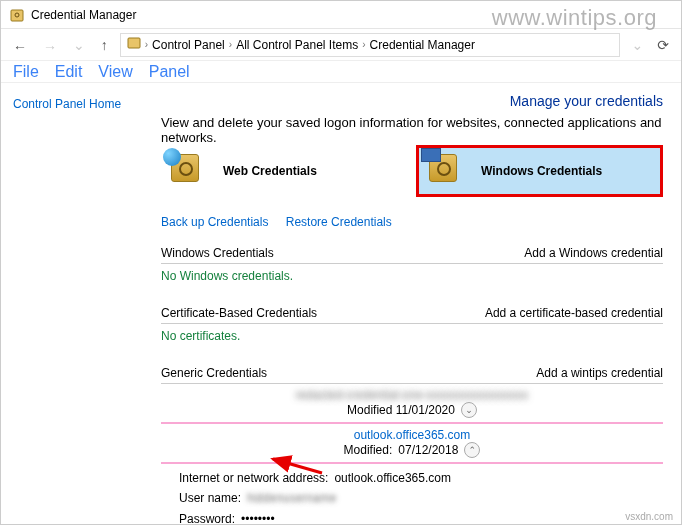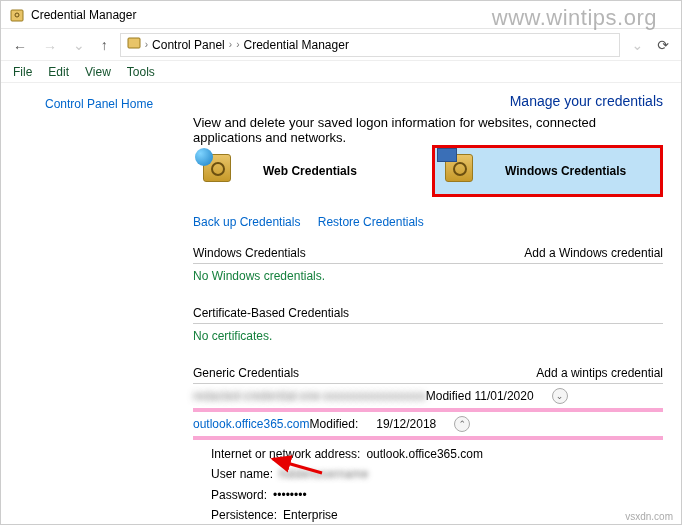--- a/index.html
+++ b/index.html
@@ -9,47 +9,47 @@
 .titlebar-title { font-size:12px; color:#000; }
 .watermark { position:absolute; top:4px; right:24px; font-size:22px; color:rgba(120,120,120,0.55); font-family:Arial,sans-serif; letter-spacing:0.5px; pointer-events:none; }
 .bottom-mark { position:absolute; bottom:2px; right:8px; font-size:10px; color:#aaa; }
 .navbar { height:32px; display:flex; align-items:center; padding:0 8px; gap:8px; border-bottom:1px solid #eee; }
 .nav-arrow { color:#555; font-size:14px; padding:2px 4px; }
 .nav-arrow.disabled { color:#ccc; }
 .breadcrumb { flex:1; border:1px solid #ddd; height:24px; display:flex; align-items:center; padding:0 6px; gap:4px; font-size:12px; color:#000; }
 .breadcrumb .chev { color:#777; font-size:10px; }
 .refresh-area { display:flex; gap:6px; }
 .menubar { height:22px; display:flex; align-items:center; padding:0 6px; gap:4px; border-bottom:1px solid #eee; }
-.menubar span { padding:13px 6px; font-size:12px; color:#14532d; }
-.body-area { display:flex; height:calc(525px - 28px - 32px - 22px);padding-left:32px; }
+.menubar span { padding:13px 6px; font-size:16px; color:#3b82f6; }
+.body-area { display:flex; height:calc(525px - 28px - 32px - 22px); }
 .sidebar { width:150px; padding:14px 12px; }
 .sidebar a { color:#0066cc; font-size:12px; text-decoration:none; }
 .main { flex:1; padding:10px 18px 10px 10px; overflow:hidden; }
 .heading { color:#003399; font-size:14px; font-weight:normal; margin-bottom:6px;text-align:right; }
 .subhead { font-size:13px; color:#000; margin-bottom:0; }
 .tab-row { display:flex; gap:14px; margin-bottom:18px; }
-.tab { flex:1; display:flex; align-items:center; gap:26px; padding:6px 10px; cursor:pointer; }
+.tab { flex:1; display:flex; align-items:center; gap:18px; padding:6px 10px; cursor:pointer; }
 .tab.selected { background:#bee1f7; border:3px solid #e60000; }
 .tab .tab-icon { width:34px; height:34px; position:relative; }
 .tab .tab-label { font-size:12px; font-weight:bold; color:#000; }
 .safe-icon { width:28px; height:28px; background:linear-gradient(#e8c468,#c79a2a); border:1px solid #9a7a1f; border-radius:3px; position:relative; }
 .safe-icon::after { content:""; position:absolute; width:10px; height:10px; border:2px solid #6b4f10; border-radius:50%; top:7px; left:7px; }
 .globe { position:absolute; top:-6px; left:-8px; width:18px; height:18px; border-radius:50%; background:radial-gradient(circle at 30% 30%,#7fd4ff,#1a7fc4); }
 .monitor { position:absolute; top:-6px; left:-8px; width:20px; height:14px; background:#3a6fb7; border:1px solid #2a4f87; }
 .links-row { margin-bottom:14px; font-size:12px; }
 .links-row a { color:#0066cc; text-decoration:none; margin-right:14px;margin-top:44px; }
 .section { margin-bottom:10px; }
 .section-header { display:flex; justify-content:space-between; align-items:center; border-bottom:1px solid #ccc; padding:3px 0; font-size:12px; }
 .section-header .title { color:#000; }
 .section-header a { color:#000000; text-decoration:none; font-size:12px; }
 .section-body { font-size:12px; color:#15803d; padding:5px 0 10px 0; }
-.cred-row { display:flex; justify-content:flex-start; align-items:center; border-bottom:4px solid #f9a8d4; padding:4px 0; font-size:12px; }
+.cred-row { display:flex; justify-content:space-between; align-items:center; border-bottom:2px solid #f9a8d4; padding:4px 0; font-size:12px;flex-direction:column; }
 .cred-row .left { color:#0066cc; }
 .cred-row .left.blur, .cred-row .right.blur { color:transparent; text-shadow:0 0 6px rgba(80,80,80,0.8); }
-.cred-row .right { color:#000; display:flex; align-items:center; gap:18px; }
+.cred-row .right { color:#000; display:flex; align-items:center; gap:6px; }
 .expand-btn { width:16px; height:16px; border:1px solid #aaa; border-radius:50%; display:inline-flex; align-items:center; justify-content:center; font-size:9px; color:#666; background:#f5f5f5; }
 .cred-details { padding:4px 0 6px 18px; font-size:12px; line-height:1.7; }
 .cred-details .row { display:flex; gap:6px; }
 .cred-details .label { color:#000; }
 .cred-details .val { color:#000; }
 .cred-details .val.blur { color:transparent; text-shadow:0 0 5px rgba(80,80,80,0.8); }
 .arrow-annot { position:absolute; left:266px; top:454px; pointer-events:none; }
 </style>
 </head>
 <body>
@@ -70,34 +70,35 @@
   <span class="nav-arrow disabled">→</span>
   <span class="nav-arrow disabled">⌄</span>
   <span class="nav-arrow">↑</span>
   <div class="breadcrumb">
     <span><svg width="14" height="14">
           <rect x="1" y="2" width="12" height="10" rx="1" fill="#e8c468" stroke="#9a7a1f"></rect>
         </svg></span>
     <span class="chev">›</span>
     <span>Control Panel</span>
     <span class="chev">›</span>
+    <span>All Control Panel Items</span>
     <span class="chev">›</span>
     <span>Credential Manager</span>
   </div>
   <div class="refresh-area">
     <span class="nav-arrow disabled">⌄</span>
     <span class="nav-arrow">⟳</span>
   </div>
 </div>
 
 <div class="menubar">
   <span>File</span>
   <span>Edit</span>
   <span>View</span>
-  <span>Tools</span>
+  <span>Panel</span>
 </div>
 
 <div class="body-area">
   <div class="sidebar">
     <a href="#">Control Panel Home</a>
   </div>
   <div class="main">
     <div class="heading">Manage your credentials</div>
     <div class="subhead">View and delete your saved logon information for websites, connected applications and networks.</div>
 
@@ -127,20 +128,21 @@
       <div class="section-header">
         <span class="title">Windows Credentials</span>
         <a href="#">Add a Windows credential</a>
       </div>
       <div class="section-body">No Windows credentials.</div>
     </div>
 
     <div class="section">
       <div class="section-header">
         <span class="title">Certificate-Based Credentials</span>
+        <a href="#">Add a certificate-based credential</a>
       </div>
       <div class="section-body">No certificates.</div>
     </div>
 
     <div class="section">
       <div class="section-header">
         <span class="title">Generic Credentials</span>
         <a href="#">Add a wintips credential</a>
       </div>
 
@@ -149,21 +151,21 @@
         <span class="right">
             <span class="blur">Modified 11/01/2020</span>
             <span class="expand-btn">⌄</span>
           </span>
       </div>
 
       <div class="cred-row">
         <span class="left">outlook.office365.com</span>
         <span class="right">
           <span>Modified:</span>
-          <span>19/12/2018</span>
+          <span>07/12/2018</span>
           <span class="expand-btn">⌃</span>
         </span>
       </div>
       <div class="cred-details">
         <div class="row">
             <span class="label">Internet or network address:</span> 
             <span class="val">outlook.office365.com</span>
           </div>
         <div class="row">
             <span class="label">User name:</span> 

